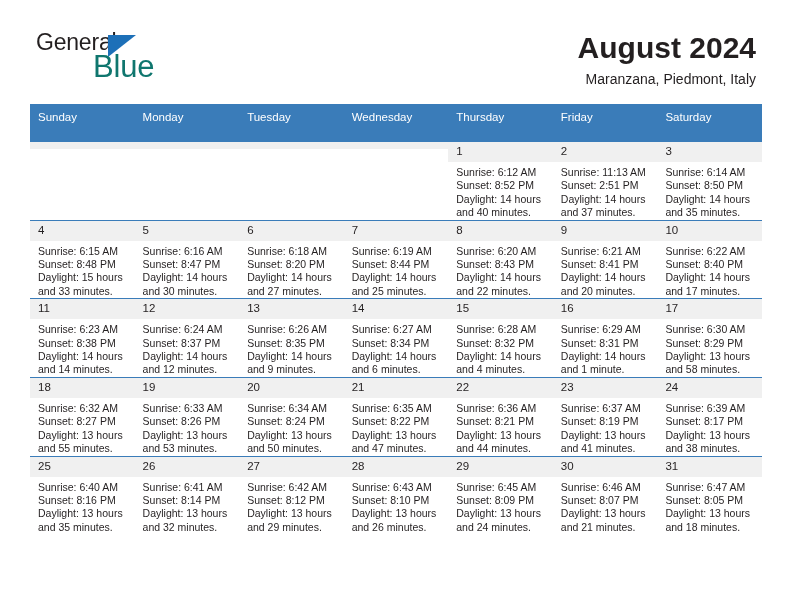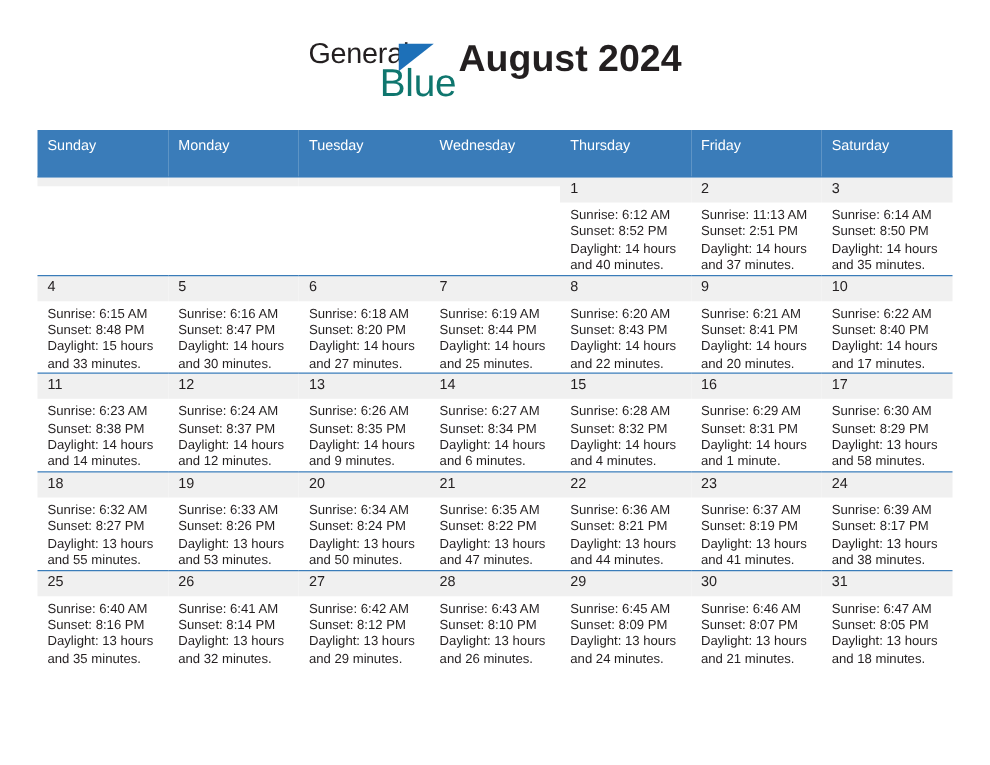--- a/index.html
+++ b/index.html
@@ -20,24 +20,24 @@
     height: 612px;
     box-sizing: border-box;
   }
 
   
   .topbar {
     position: absolute;
     left: 0; right: 0;
     top: 28px;
     height: 70px;
-    padding: 0 23px;
+    padding: 0 36px;
     box-sizing: border-box;
     display: flex;
-    justify-content: center;
+    justify-content: space-between;
     align-items: flex-start;
   }
   .brand {
     position: relative;
     width: 120px;
     height: 56px;
     user-select: none;
   }
   .brand-general {
     position: absolute;
@@ -138,20 +138,21 @@
   <div class="topbar">
 
     <div class="brand">
       <span class="brand-general">General</span>
       <span class="brand-triangle"></span>
       <span class="brand-blue">Blue</span>
     </div>
 
     <div class="titleblock">
       <div class="cal-title">August 2024</div>
+      <div class="cal-subtitle">Maranzana, Piedmont, Italy</div>
     </div>
 
   </div>
 
   <table class="calendar">
     <thead>
       <tr id="weekday-row">
           <th>Sunday</th>
           <th>Monday</th>
           <th>Tuesday</th>

